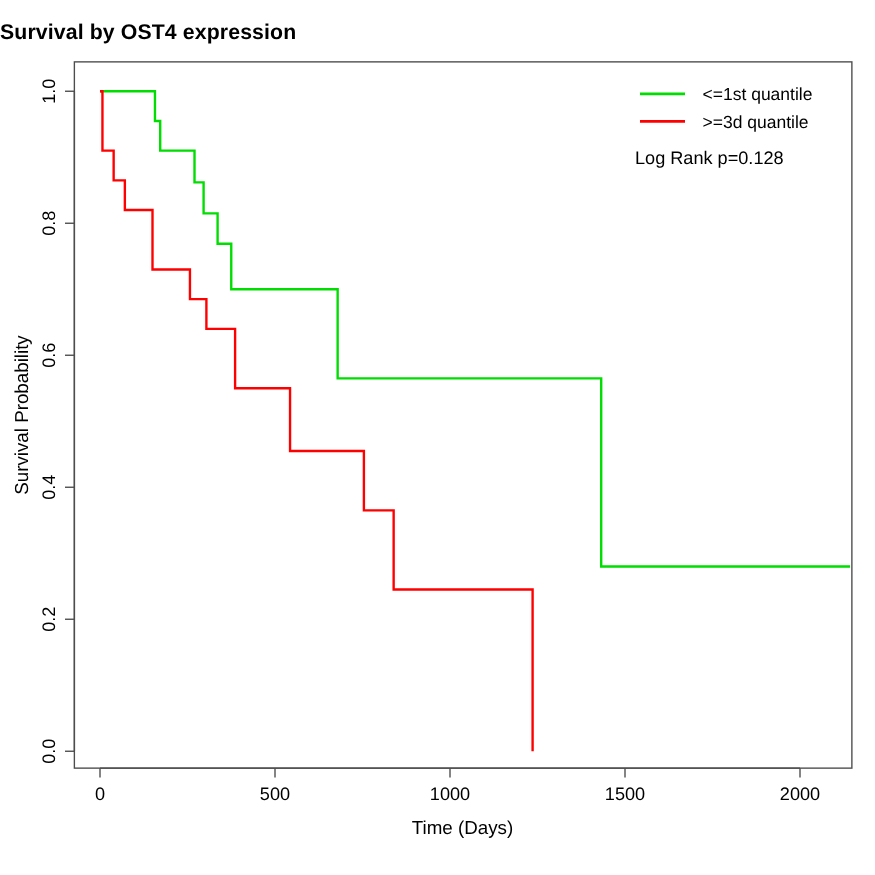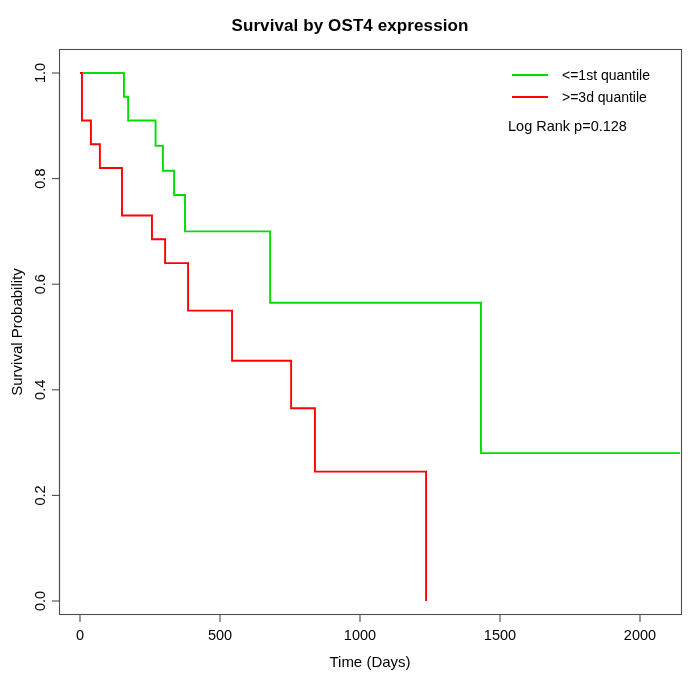--- a/index.html
+++ b/index.html
@@ -18,21 +18,21 @@
     position: relative;
     width: 700px;
     height: 700px;
     background: #ffffff;
   }
   #chart-title {
     position: absolute;
     top: 16px;
     left: 0;
     width: 700px;
-    text-align: center;
+    text-align: left;
     font-size: 17px;
     font-weight: bold;
     letter-spacing: 0.1px;
     font-family: "Liberation Sans", sans-serif;
   }
   #plot-svg {
     position: absolute;
     top: 0;
     left: 0;
   }

